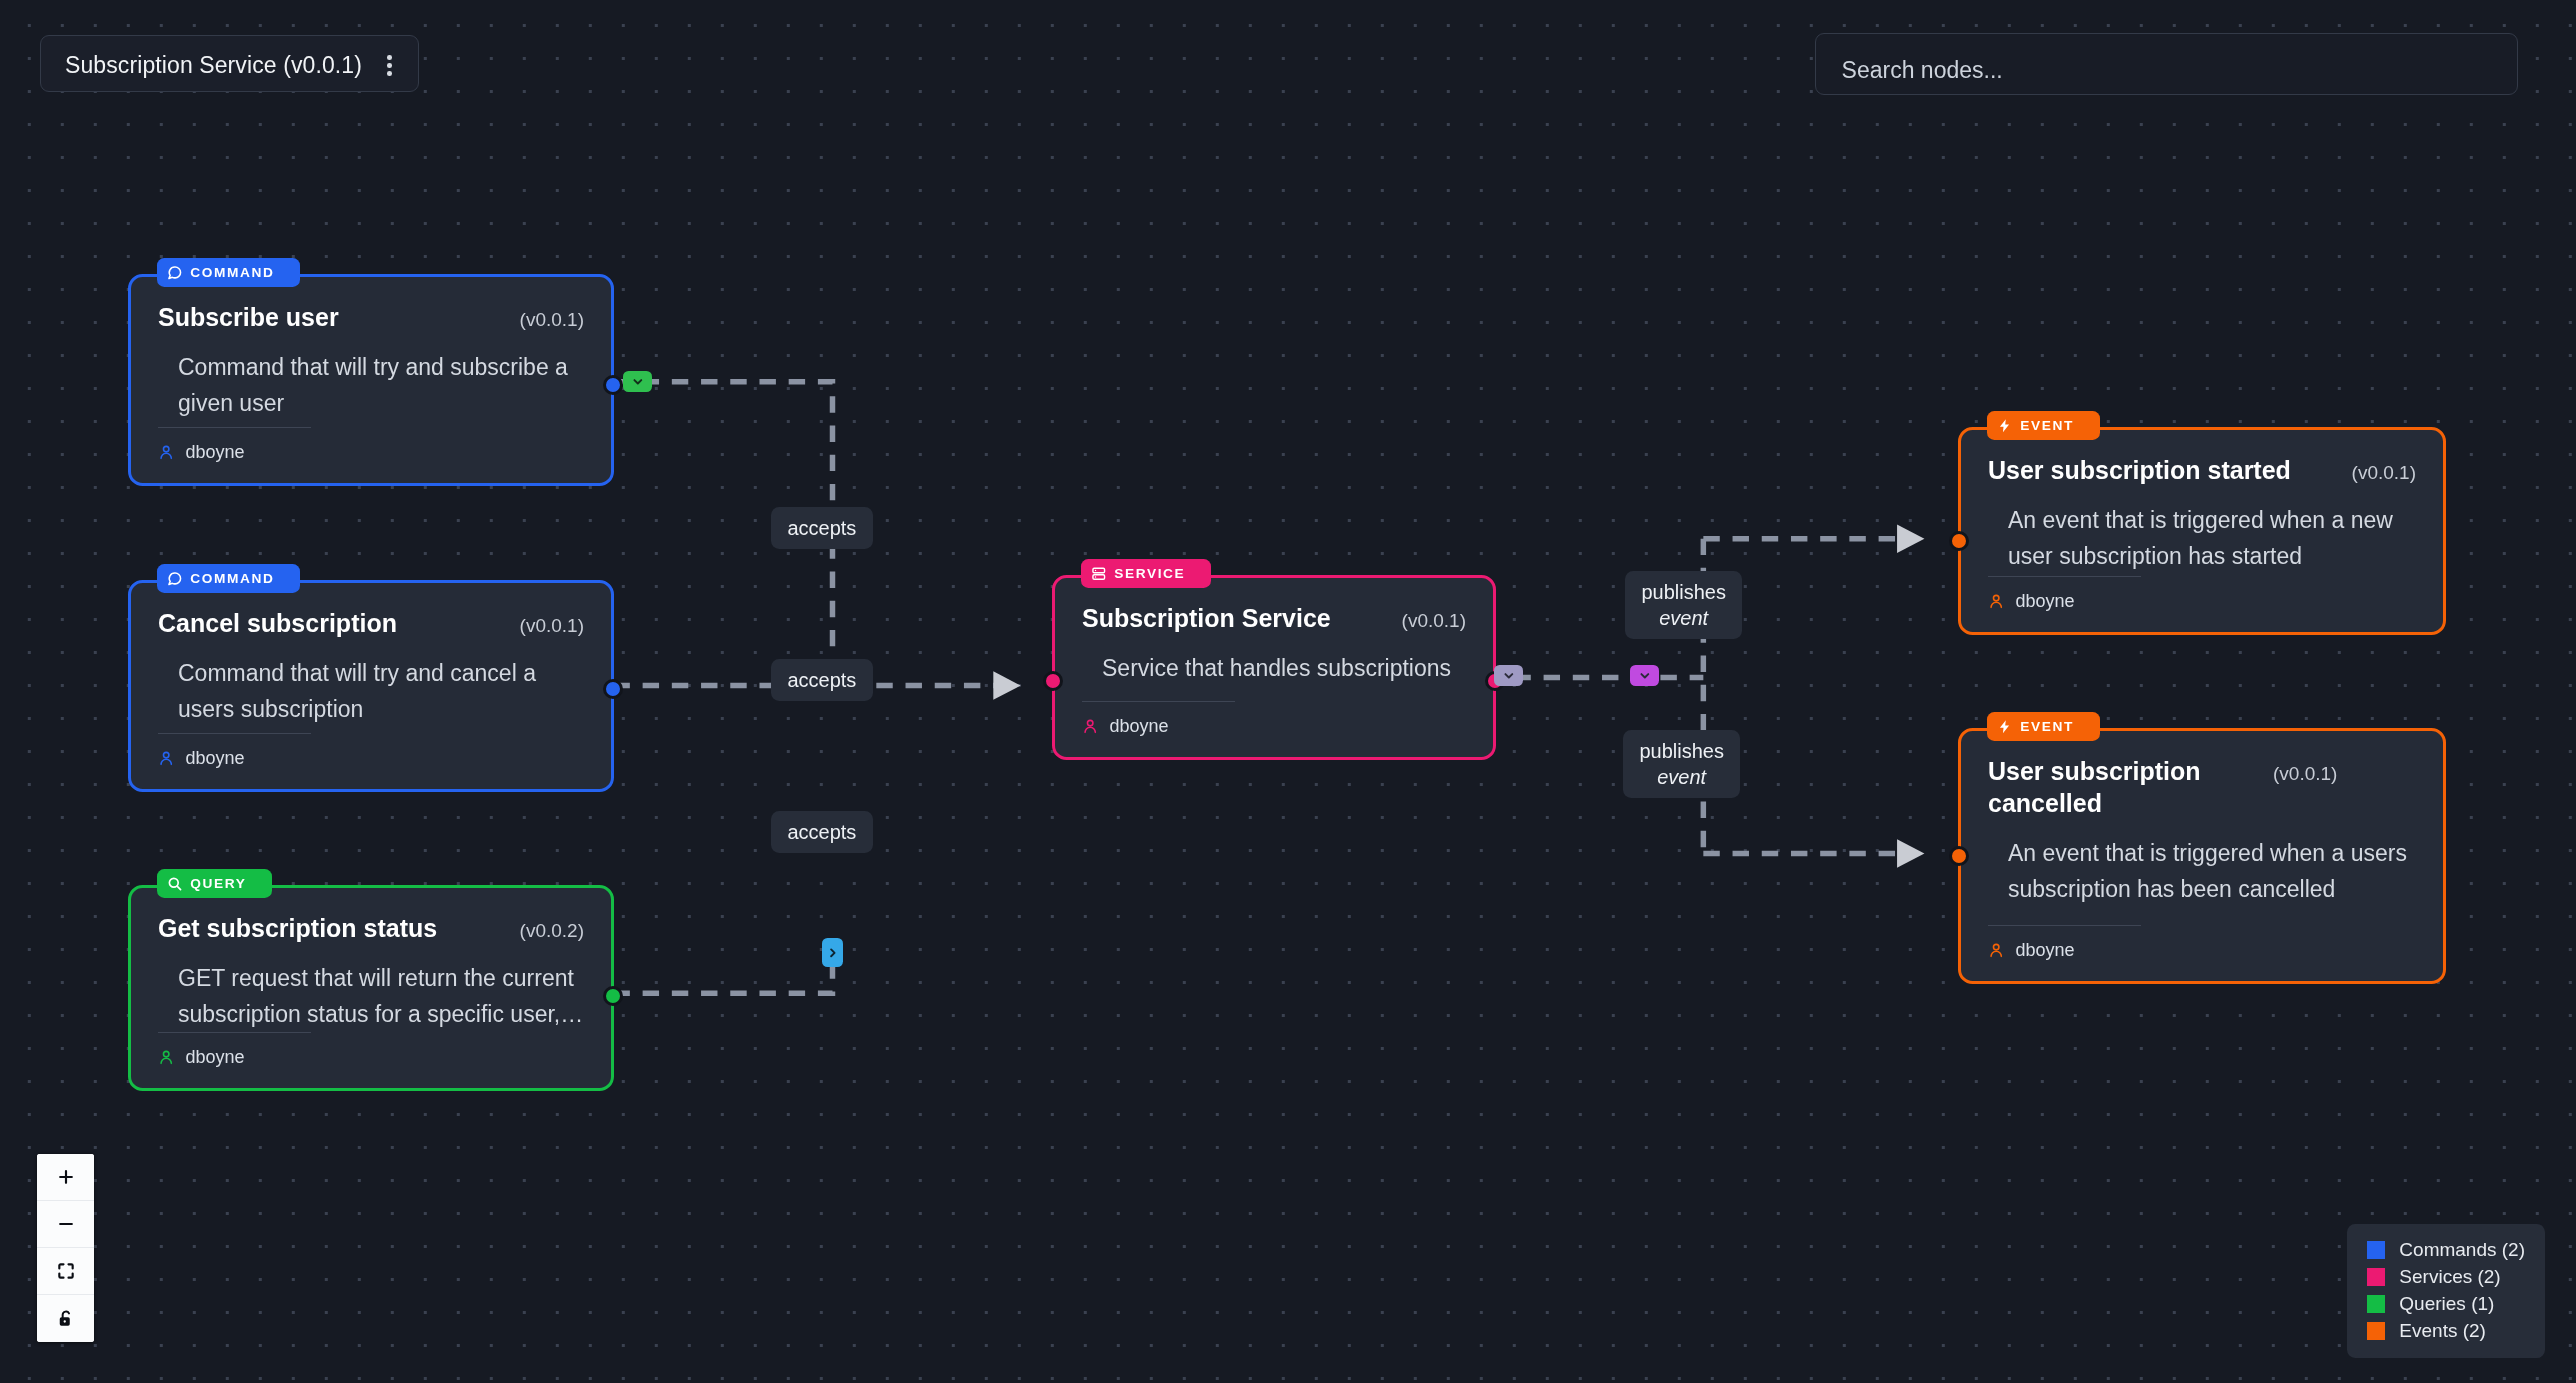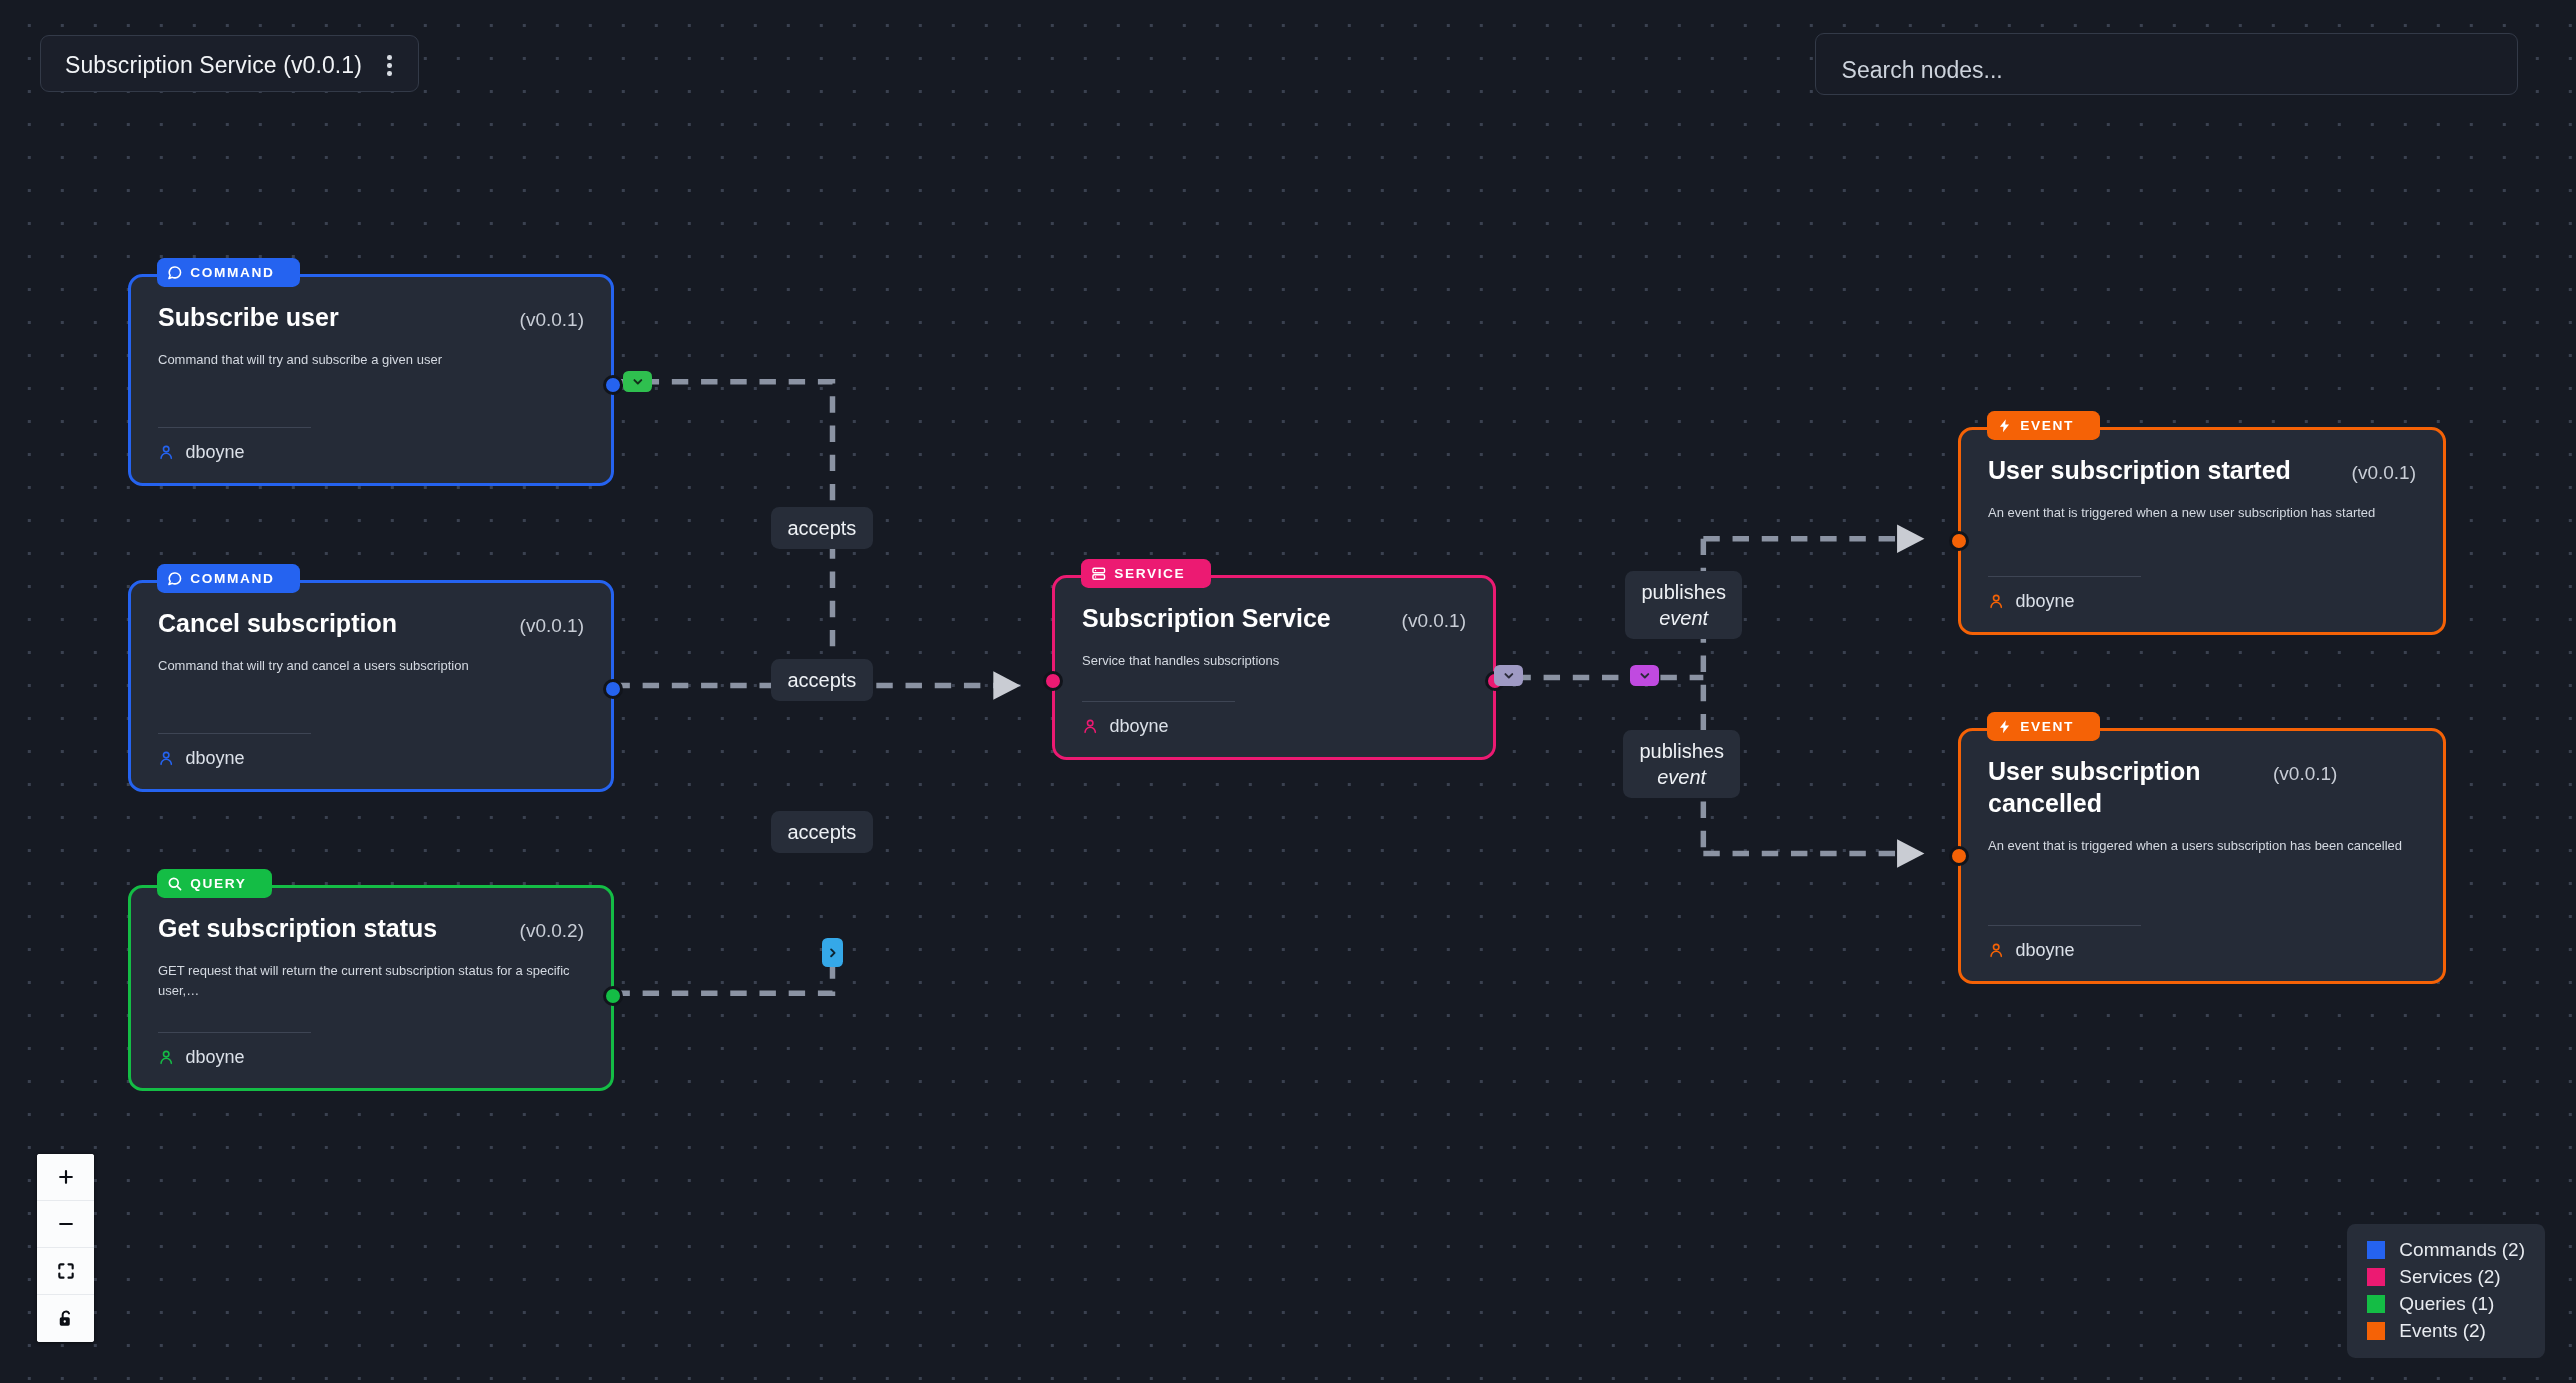--- a/index.html
+++ b/index.html
@@ -120,22 +120,23 @@
   .node .ttl .ver {
     font-size: 19px;
     font-weight: normal;
     color: #c8cdd6;
     flex: 0 0 auto;
     white-space: nowrap;
   }
   .node .desc {
     margin-top: 17.3px;
     color: #d4d9e1;
-    font-size: 13px;
+    font-size: 23px;
     line-height: 1.55;
+    margin-left: 20px;
   }
   .node .owner-wrap {
     position: absolute;
     left: 27px;
     right: 27px;
     bottom: 20px;
     padding-top: 15.5px;
   }
   .node .rule {
     position: absolute;

